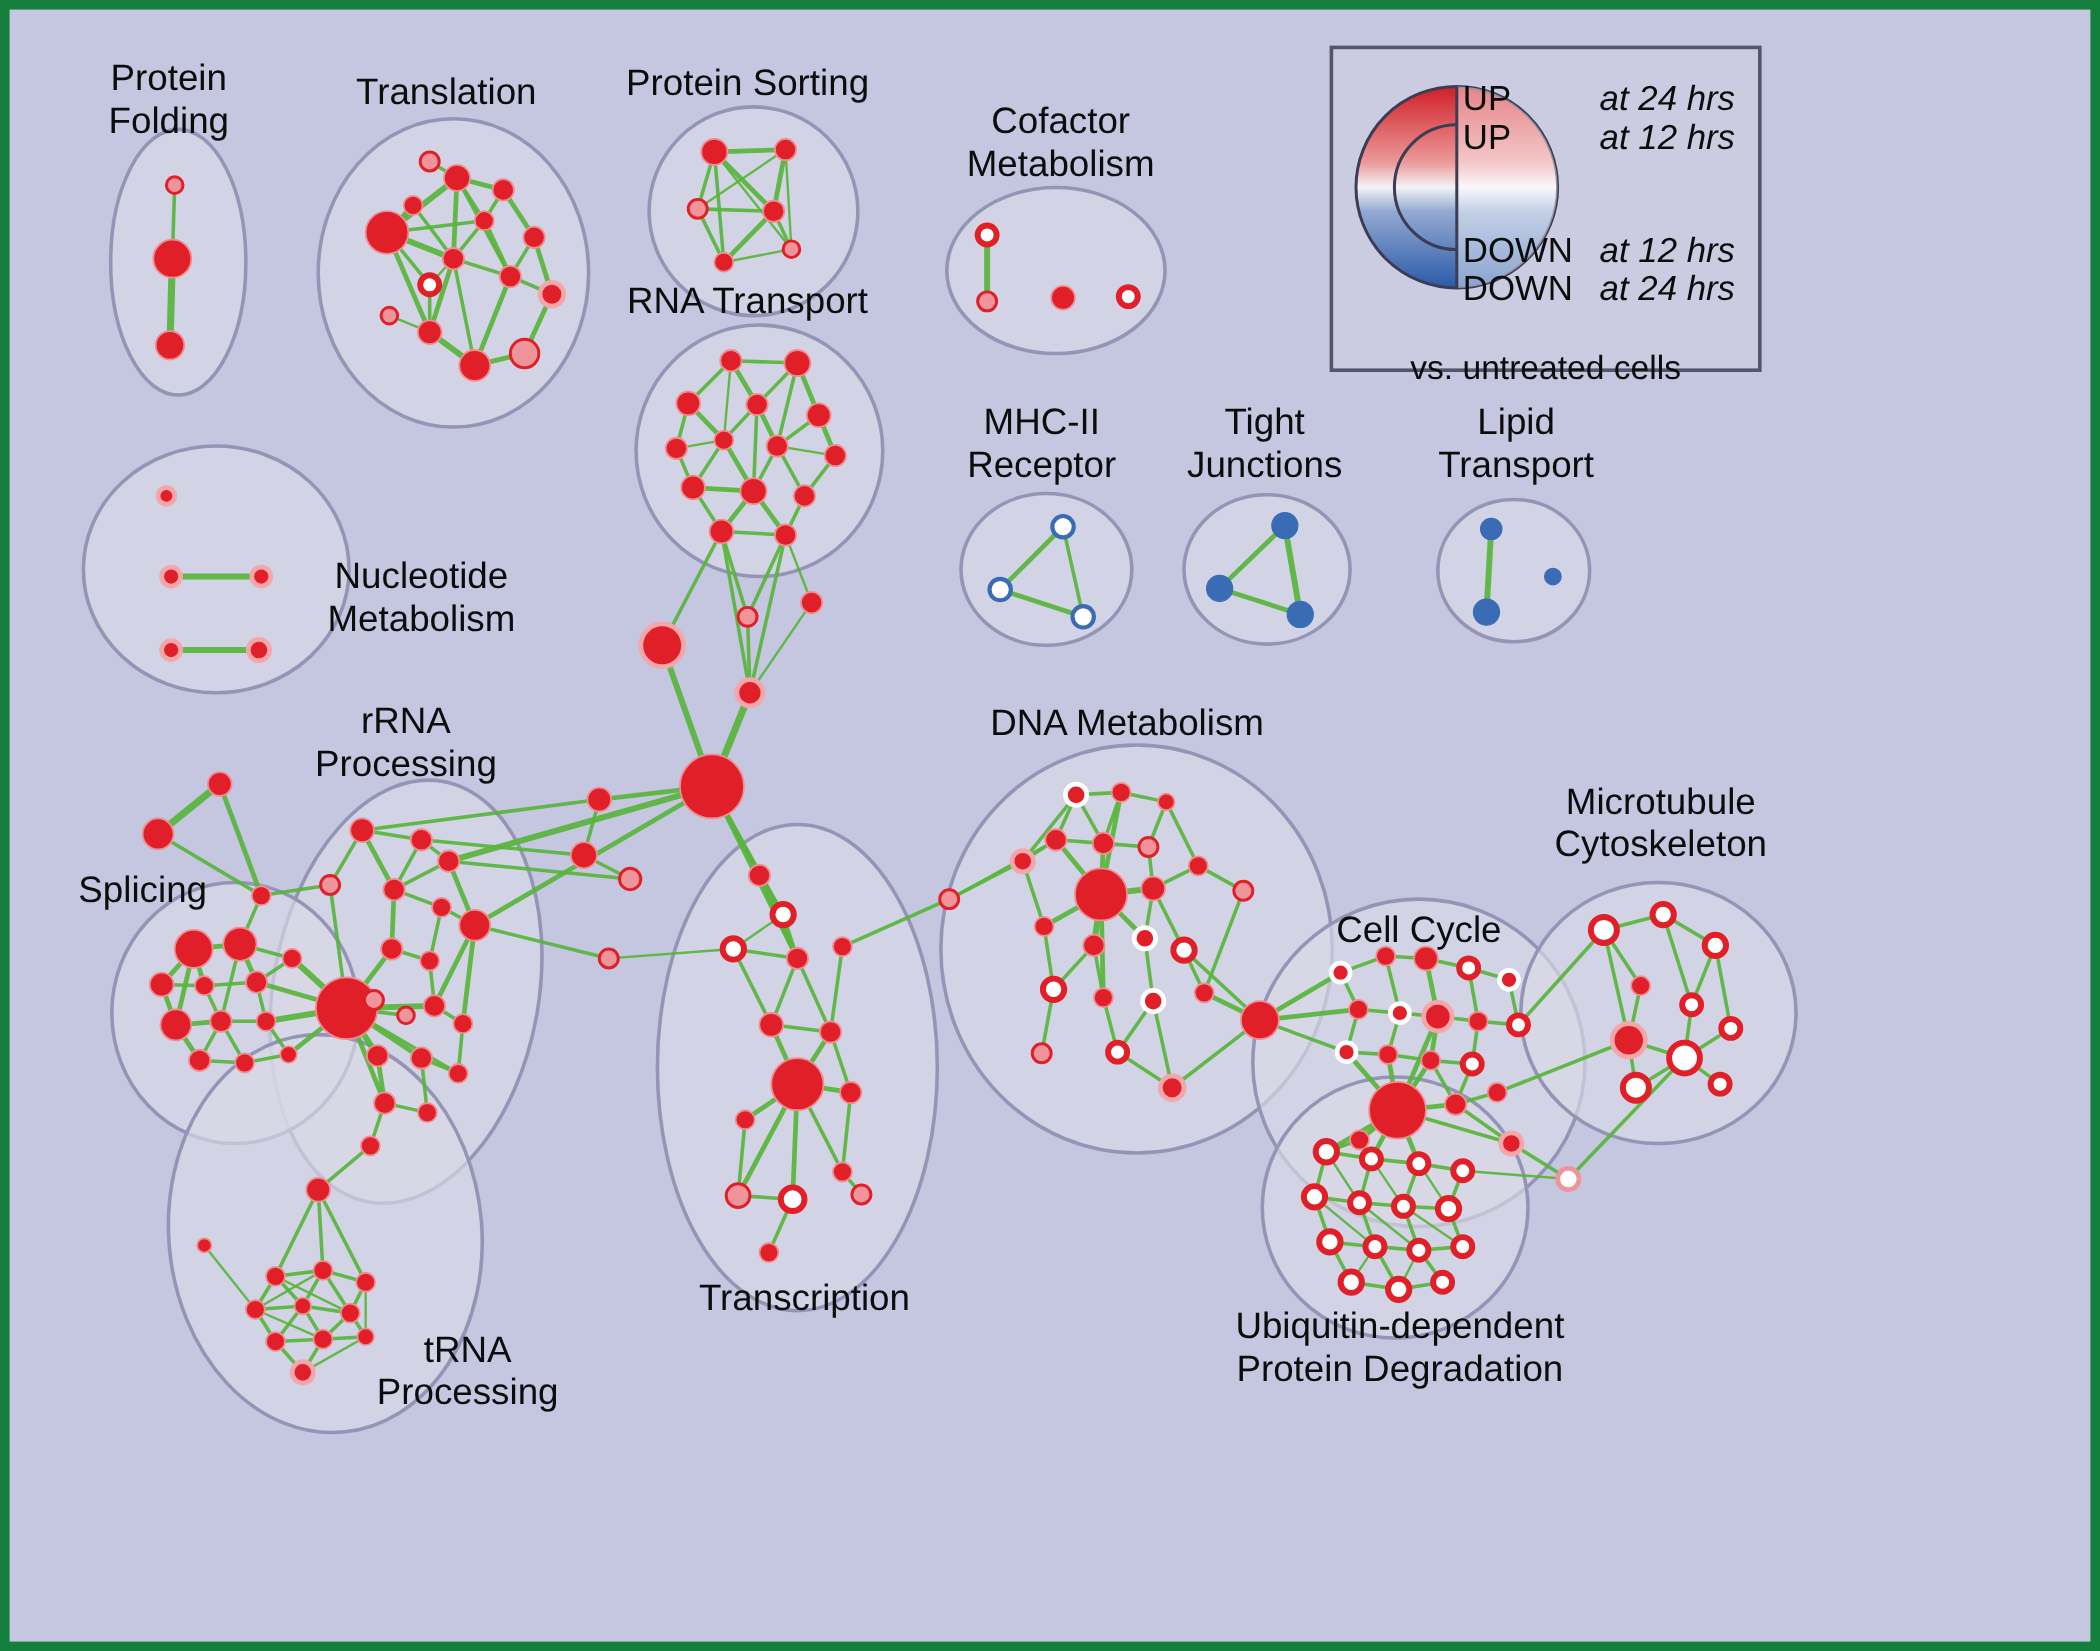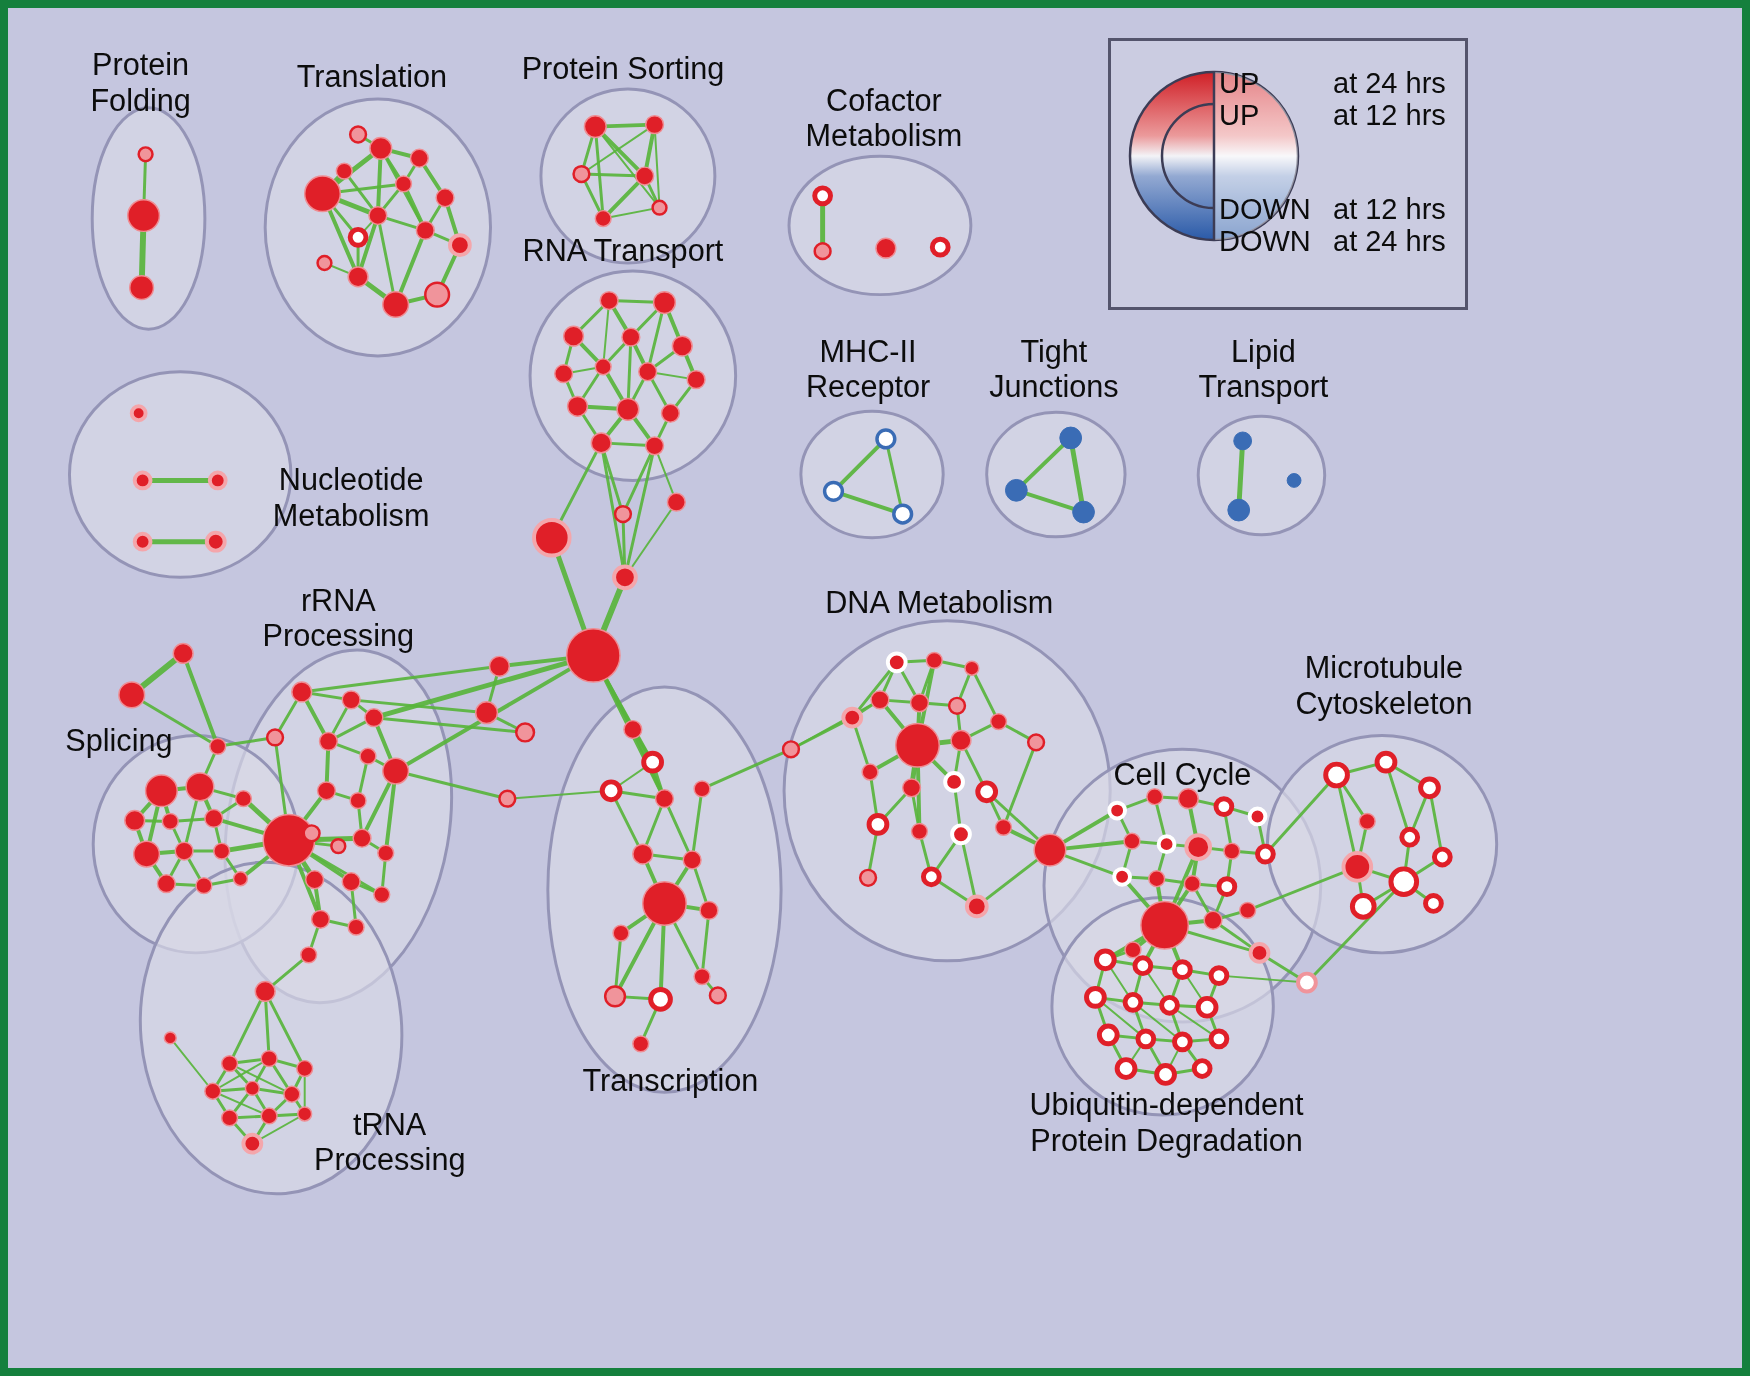--- a/index.html
+++ b/index.html
@@ -4,21 +4,21 @@
 <style>
   html,body{margin:0;padding:0;background:#aeb0cf;font-family:"Liberation Sans",sans-serif;}
   .canvas{position:relative;width:1750px;height:1376px;background:#c5c6df;border:8px solid #15803d;box-sizing:border-box;overflow:hidden;}
   #network-svg{position:absolute;left:0;top:0;width:100%;height:100%;}
   .cluster{fill:#d8d8e6;fill-opacity:.68;stroke:#9494b6;stroke-width:3;}
   .clabel{font-size:31px;fill:#0c0c0c;font-family:"Liberation Sans",sans-serif;}
   .legend{position:absolute;left:1100px;top:30px;width:360px;height:272px;border:3px solid #54546c;background:rgba(214,214,230,.35);box-sizing:border-box;}
   .legend-circle{position:absolute;left:10px;top:22px;}
   .ldir,.ltime{position:absolute;font-size:29px;color:#0c0c0c;white-space:nowrap;}
   .ldir{left:108px;}
-  .ltime{left:222px;}
+  .ltime{left:222px;font-style:italic;}
   .lr0{top:26px;} .lr1{top:58px;} .lr2{top:152px;} .lr3{top:184px;}
   .lfoot{position:absolute;width:100%;text-align:center;font-size:28px;color:#0c0c0c;}
   .lf1{top:218px;} .lf2{top:250px;}
 </style>
 </head>
 <body>
 
 <div class="canvas">
   <svg id="network-svg" viewBox="0 0 1750 1376">
       <g>
@@ -636,14 +636,15 @@
 
     <span class="ldir lr0">UP</span>
     <span class="ltime lr0">at 24 hrs</span>
     <span class="ldir lr1">UP</span>
     <span class="ltime lr1">at 12 hrs</span>
     <span class="ldir lr2">DOWN</span>
     <span class="ltime lr2">at 12 hrs</span>
     <span class="ldir lr3">DOWN</span>
     <span class="ltime lr3">at 24 hrs</span>
 
+    <div class="lfoot lf2">vs. untreated cells</div>
   </div>
 </div>
 
 </body></html>

